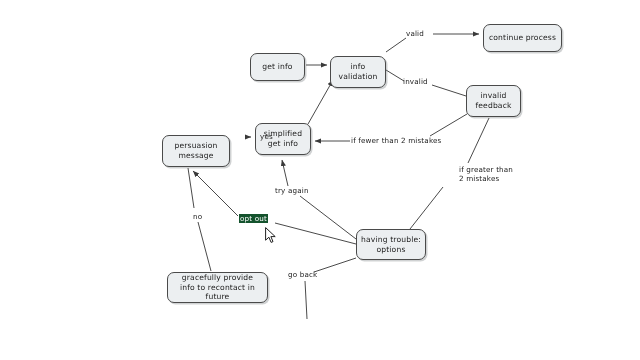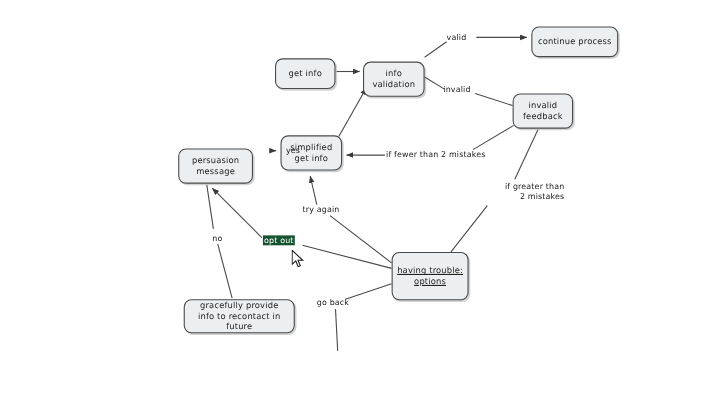--- a/index.html
+++ b/index.html
@@ -49,21 +49,21 @@
     white-space: pre-line;
     padding: 13px 4px;
   }
   .edge-label {
     position: absolute;
     font-size: 7.2px;
     color: #1a1a1a;
     letter-spacing: 0.15px;
     line-height: 1.28;
     white-space: pre-line;
-    text-align: right;
+    text-align: left;
     background: transparent;
   }
   .edge-label.selected {
     background: #14532d;
     color: #ffffff;
     padding: 0 1px;
   }
   #cursor {
     position: absolute;
     width: 12px;
@@ -127,21 +127,21 @@
 
   <div class="node" style="left:255px; top:123px; width:56px; height:32px;">simplified
 get info</div>
 
   <div class="node" style="left:162px; top:135px; width:68px; height:32px;">persuasion
 message</div>
 
   <div class="node" style="left:167px; top:272px; width:101px; height:31px;">gracefully provide
 info to recontact in future</div>
 
-  <div class="node" style="left:356px; top:229px; width:70px; height:44px;text-decoration:underline;">having trouble:
+  <div class="node" style="left:356px; top:229px; width:70px; height:31px;">having trouble:
 options</div>
 
 
   <div class="edge-label" style="left:406px; top:29px;">valid</div>
 
   <div class="edge-label" style="left:403px; top:77px;">invalid</div>
 
   <div class="edge-label" style="left:351px; top:136px;">if fewer than 2 mistakes</div>
 
   <div class="edge-label" style="left:430px; top:165px;margin-left:29px;">if greater than

